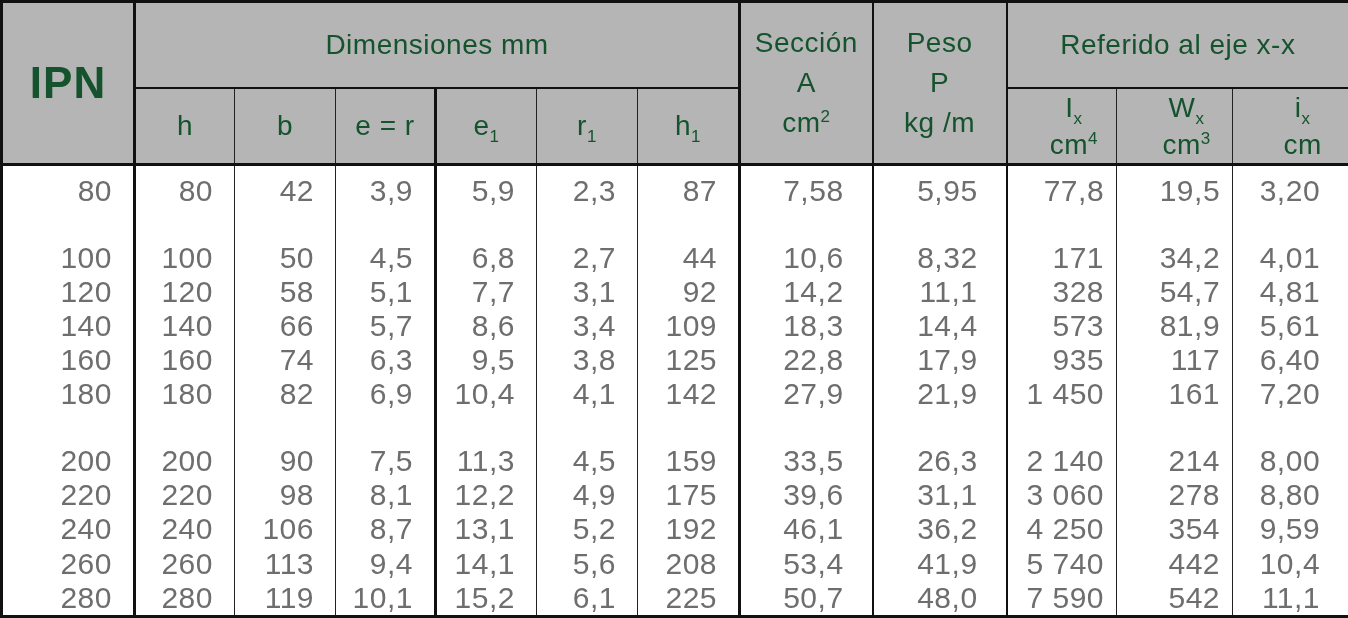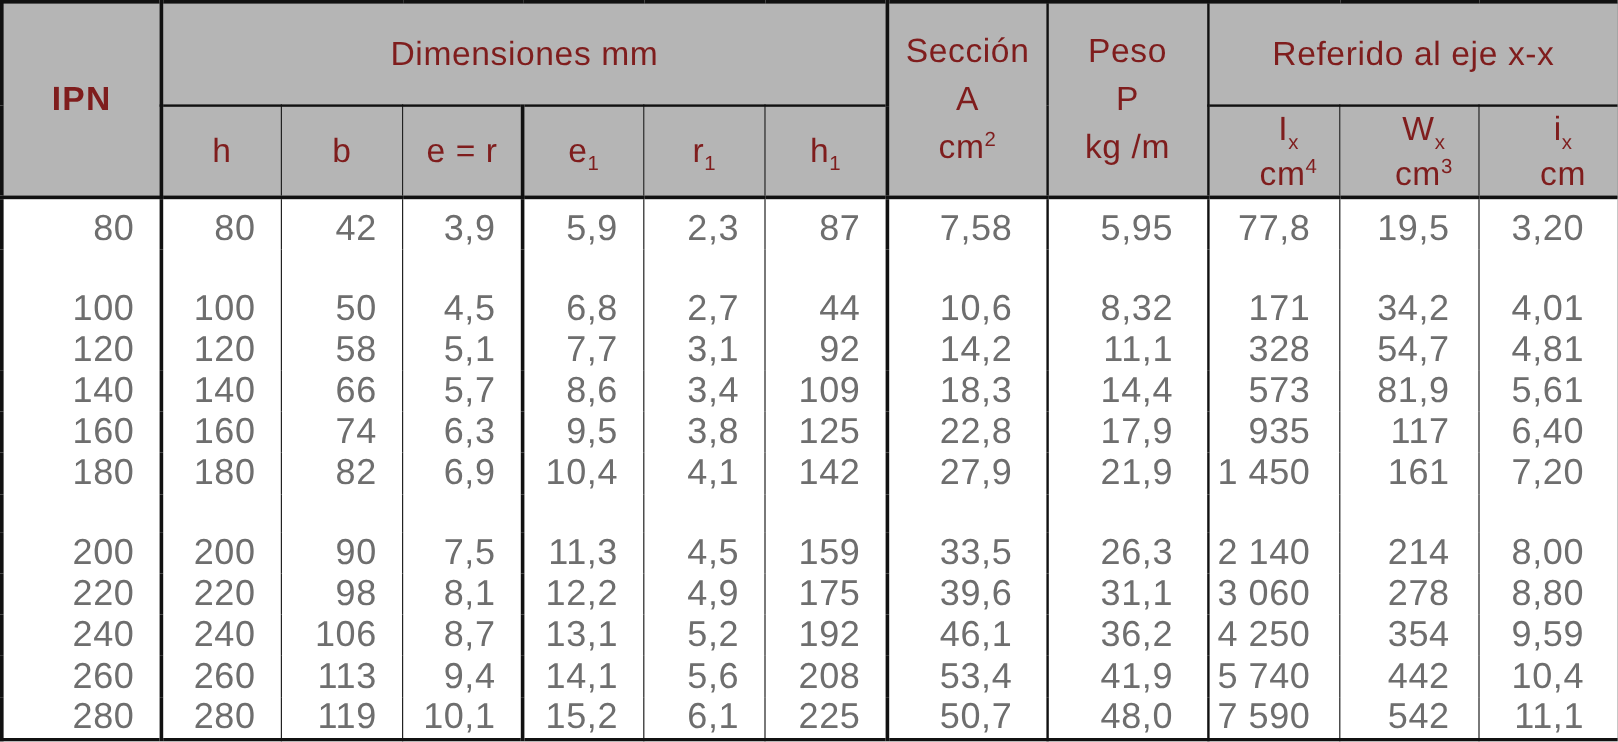--- a/index.html
+++ b/index.html
@@ -13,33 +13,33 @@
   table.ipn-table {
     width: 1348px; height: 618px;
     border-collapse: collapse;
     table-layout: fixed;
     border: 3px solid #111;
   }
 
   
   thead th {
     background: #b5b5b5;
-    color: #7f1d1d;
+    color: #14532d;
     font-weight: 400;
     font-size: 28px;
     text-align: center;
     vertical-align: middle;
     letter-spacing: 0.5px;
   }
   tr.group-row { height: 86px; }
   tr.sub-row   { height: 77px; }
 
   th.corner {
     font-weight: 700;
-    font-size: 28px;
+    font-size: 44px;
     letter-spacing: 1px;
   }
   th .line { display: block; line-height: 40px; }
   th .line2 { display: block; line-height: 37px; padding-left: 24px; }
 
   sub { font-size: 17px; vertical-align: -7px; line-height: 0; }
   sup { font-size: 17px; vertical-align: 10px; line-height: 0; }
 
   
   tr.group-row th.hb { border-bottom: 2px solid #111; }
@@ -60,21 +60,21 @@
     vertical-align: middle;
     padding-right: 21px;
     border-top: none;
     border-bottom: none;
     white-space: pre;
     overflow: hidden;
   }
   tbody tr { height: 32px; }
   tbody tr:first-child td { padding-top: 8px; }
   tbody td.c7, tbody td.c8, tbody td.c11 { padding-right: 28px; text-align: right; }
-  tbody td.c9, tbody td.c10 { padding-right: 24px; }
+  tbody td.c9, tbody td.c10 { padding-right: 12px; }
 </style>
 </head>
 <body>
 
 <div class="page">
   <table class="ipn-table">
     <colgroup>
       <col style="width:133px">
         <col style="width:100px">
         <col style="width:101px">

